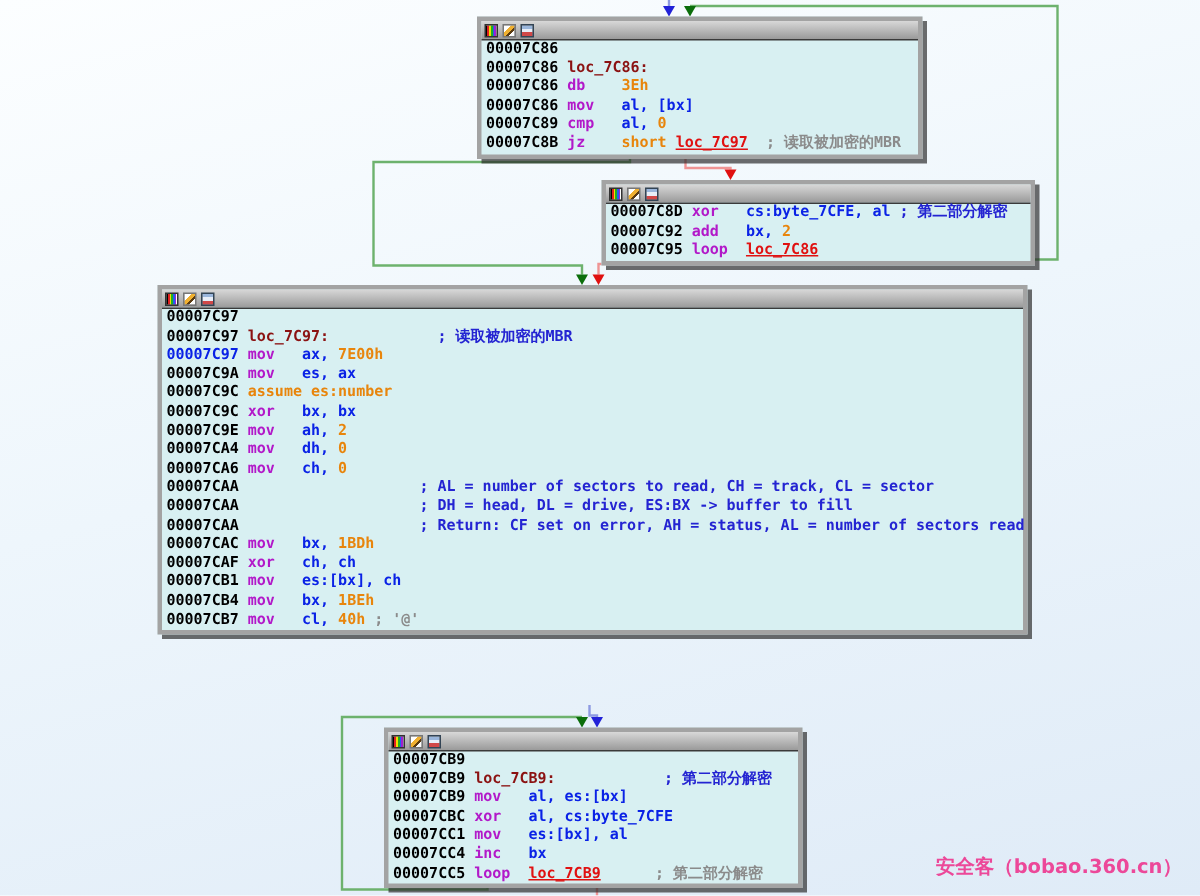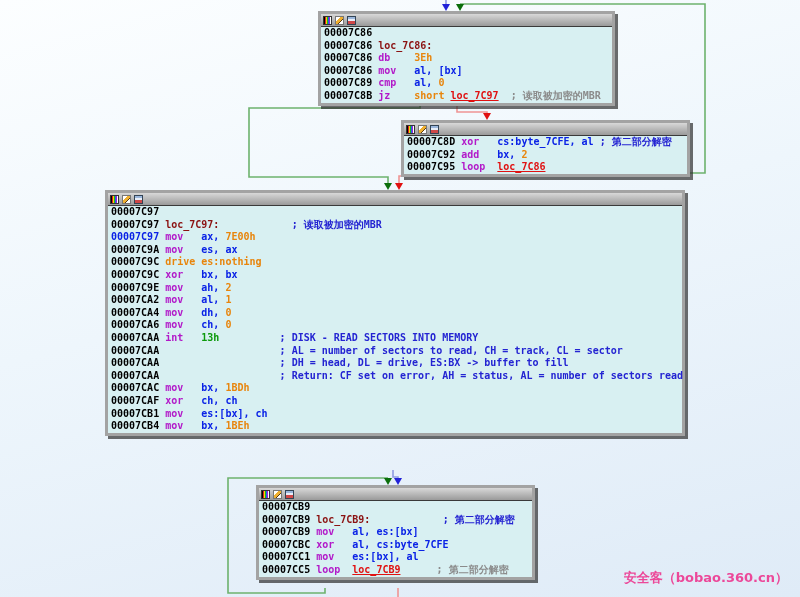--- a/index.html
+++ b/index.html
@@ -89,42 +89,42 @@
     <div class="block" style="left: 105px; top: 190px; width: 574px;">
       <div class="tb">
         <span class="icon node-color-icon"></span>
         <span class="icon node-edit-comment-icon"></span>
         <span class="icon node-group-icon"></span>
       </div>
       <div class="line"><span class="tk-a">00007C97</span></div>
       <div class="line"><span class="tk-a">00007C97 </span><span class="tk-l">loc_7C97:</span><span class="tk-o">            </span><span class="tk-c">; 读取被加密的MBR</span></div>
       <div class="line"><span class="tk-ab">00007C97 </span><span class="tk-m">mov   </span><span class="tk-o">ax, </span><span class="tk-n">7E00h</span></div>
       <div class="line"><span class="tk-a">00007C9A </span><span class="tk-m">mov   </span><span class="tk-o">es, ax</span></div>
-      <div class="line"><span class="tk-a">00007C9C </span><span class="tk-k">drive es:nothing</span></div>
+      <div class="line"><span class="tk-a">00007C9C </span><span class="tk-k">assume es:number</span></div>
       <div class="line"><span class="tk-a">00007C9C </span><span class="tk-m">xor   </span><span class="tk-o">bx, bx</span></div>
       <div class="line"><span class="tk-a">00007C9E </span><span class="tk-m">mov   </span><span class="tk-o">ah, </span><span class="tk-n">2</span></div>
-      <div class="line"><span class="tk-a">00007CA2 </span><span class="tk-m">mov   </span><span class="tk-o">al, </span><span class="tk-n">1</span></div>
       <div class="line"><span class="tk-a">00007CA4 </span><span class="tk-m">mov   </span><span class="tk-o">dh, </span><span class="tk-n">0</span></div>
       <div class="line"><span class="tk-a">00007CA6 </span><span class="tk-m">mov   </span><span class="tk-o">ch, </span><span class="tk-n">0</span></div>
-      <div class="line"><span class="tk-a">00007CAA </span><span class="tk-m">int   </span><span class="tk-gn">13h</span><span class="tk-o">          </span><span class="tk-c">; DISK - READ SECTORS INTO MEMORY</span></div>
       <div class="line"><span class="tk-a">00007CAA</span><span class="tk-o">                    </span><span class="tk-c">; AL = number of sectors to read, CH = track, CL = sector</span></div>
       <div class="line"><span class="tk-a">00007CAA</span><span class="tk-o">                    </span><span class="tk-c">; DH = head, DL = drive, ES:BX -&gt; buffer to fill</span></div>
       <div class="line"><span class="tk-a">00007CAA</span><span class="tk-o">                    </span><span class="tk-c">; Return: CF set on error, AH = status, AL = number of sectors read</span></div>
       <div class="line"><span class="tk-a">00007CAC </span><span class="tk-m">mov   </span><span class="tk-o">bx, </span><span class="tk-n">1BDh</span></div>
       <div class="line"><span class="tk-a">00007CAF </span><span class="tk-m">xor   </span><span class="tk-o">ch, ch</span></div>
       <div class="line"><span class="tk-a">00007CB1 </span><span class="tk-m">mov   </span><span class="tk-o">es:[bx], ch</span></div>
       <div class="line"><span class="tk-a">00007CB4 </span><span class="tk-m">mov   </span><span class="tk-o">bx, </span><span class="tk-n">1BEh</span></div>
+      <div class="line"><span class="tk-a">00007CB7 </span><span class="tk-m">mov   </span><span class="tk-o">cl, </span><span class="tk-n">40h</span><span class="tk-o"> </span><span class="tk-gc">; '@'</span></div>
     </div>
     <div class="block" style="left: 256px; top: 485px; width: 273px;">
       <div class="tb">
         <span class="icon node-color-icon"></span>
         <span class="icon node-edit-comment-icon"></span>
         <span class="icon node-group-icon"></span>
       </div>
       <div class="line"><span class="tk-a">00007CB9</span></div>
       <div class="line"><span class="tk-a">00007CB9 </span><span class="tk-l">loc_7CB9:</span><span class="tk-o">            </span><span class="tk-c">; 第二部分解密</span></div>
       <div class="line"><span class="tk-a">00007CB9 </span><span class="tk-m">mov   </span><span class="tk-o">al, es:[bx]</span></div>
       <div class="line"><span class="tk-a">00007CBC </span><span class="tk-m">xor   </span><span class="tk-o">al, cs:byte_7CFE</span></div>
       <div class="line"><span class="tk-a">00007CC1 </span><span class="tk-m">mov   </span><span class="tk-o">es:[bx], al</span></div>
+      <div class="line"><span class="tk-a">00007CC4 </span><span class="tk-m">inc   </span><span class="tk-o">bx</span></div>
       <div class="line"><span class="tk-a">00007CC5 </span><span class="tk-m">loop  </span><span class="tk-t">loc_7CB9</span><span class="tk-o">      </span><span class="tk-gc">; 第二部分解密</span></div>
     </div>
   </div>
 <div id="watermark">安全客（bobao.360.cn）</div>
 
 </body></html>

